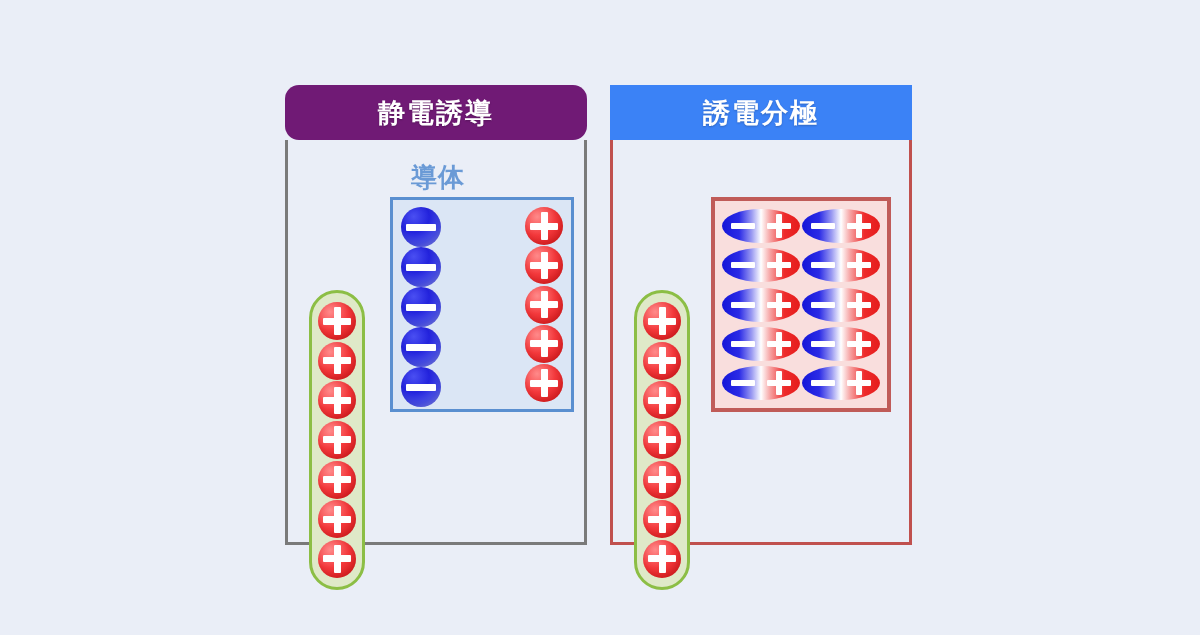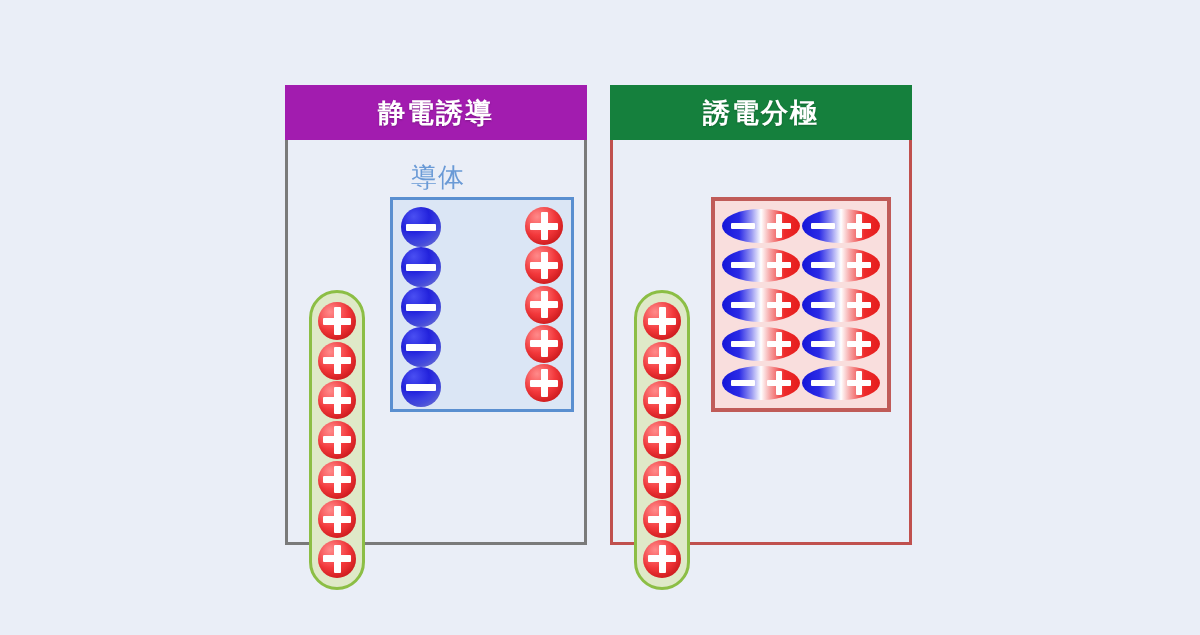--- a/index.html
+++ b/index.html
@@ -42,22 +42,22 @@
     box-sizing: border-box;
     display: flex;
     align-items: center;
     justify-content: center;
     color: #ffffff;
     font-size: 27px;
     font-weight: bold;
     letter-spacing: 2px;
     text-shadow: 0 1px 2px rgba(0,0,0,0.22);
   }
-  #panel-induction .panel-header { background: #a21caf; }
-  #panel-polarization .panel-header { background: #15803d; }
+  #panel-induction .panel-header { background: #701a75; border-radius: 14px; }
+  #panel-polarization .panel-header { background: #3b82f6; }
 
   .panel-body {
     position: absolute;
     left: 0; top: 55px;
     width: 100%;
     height: 405px;
     box-sizing: border-box;
     background: #eaeef7;
   }
   #panel-induction .panel-body {
@@ -69,21 +69,21 @@
     border-top: none;
   }
 
   
   .material-label {
     position: absolute;
     top: 20px;
     width: 100%;
     text-align: center;
     font-size: 26px;
-    font-weight: normal;
+    font-weight: bold;
     letter-spacing: 1px;
   }
   .material-label.blue { color: #6a9ad6; }
   .material-label.red  { color: #c85a58; }
   
   #label-conductor  { left: 45px; width: 210px; }
   #label-insulator  { left: 45px; width: 210px; }
 
   
   .rod {

